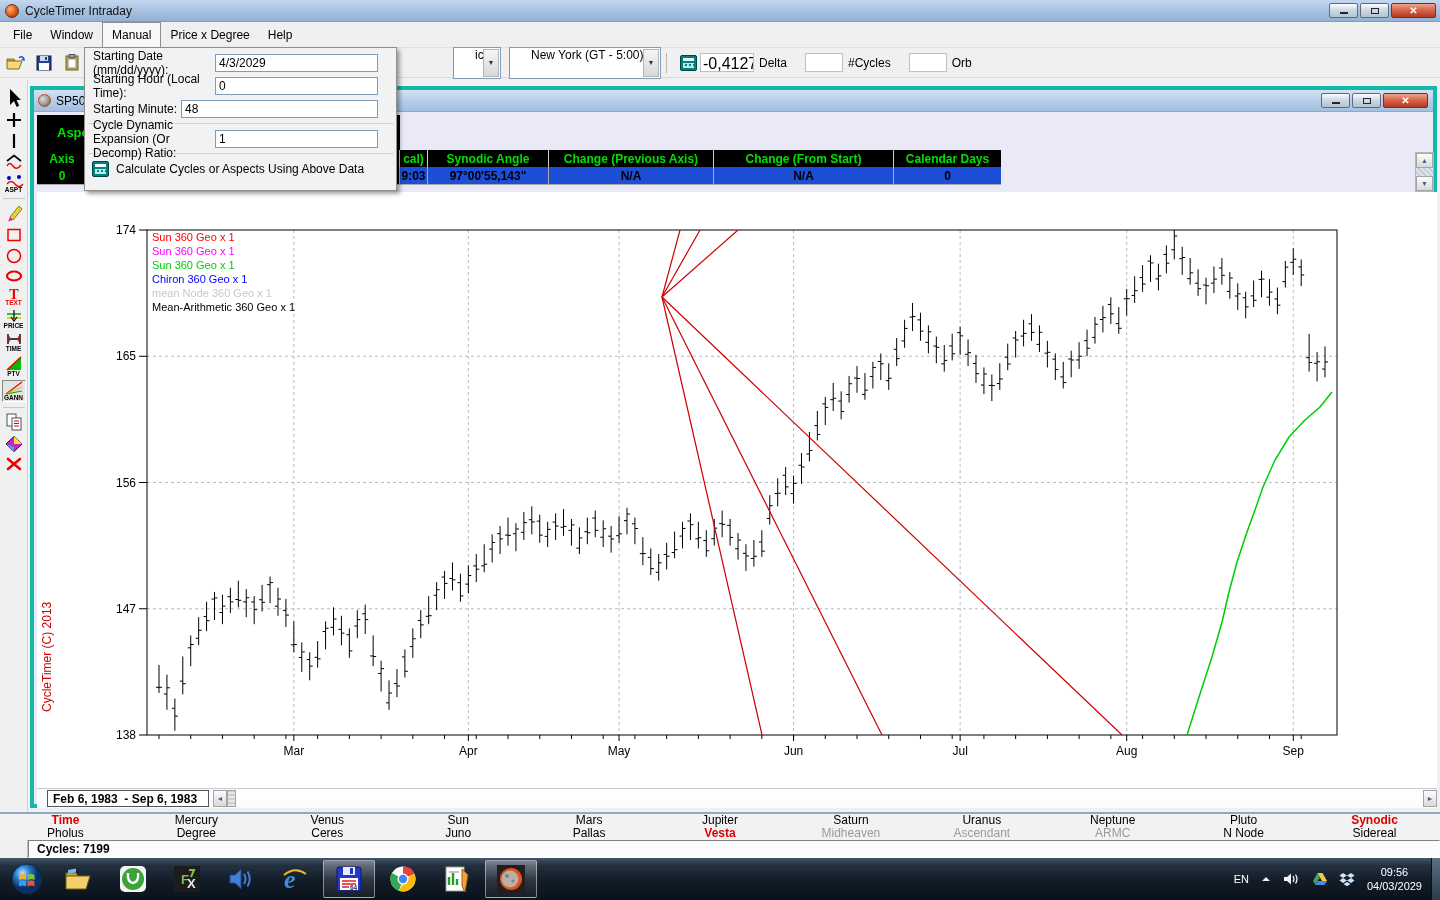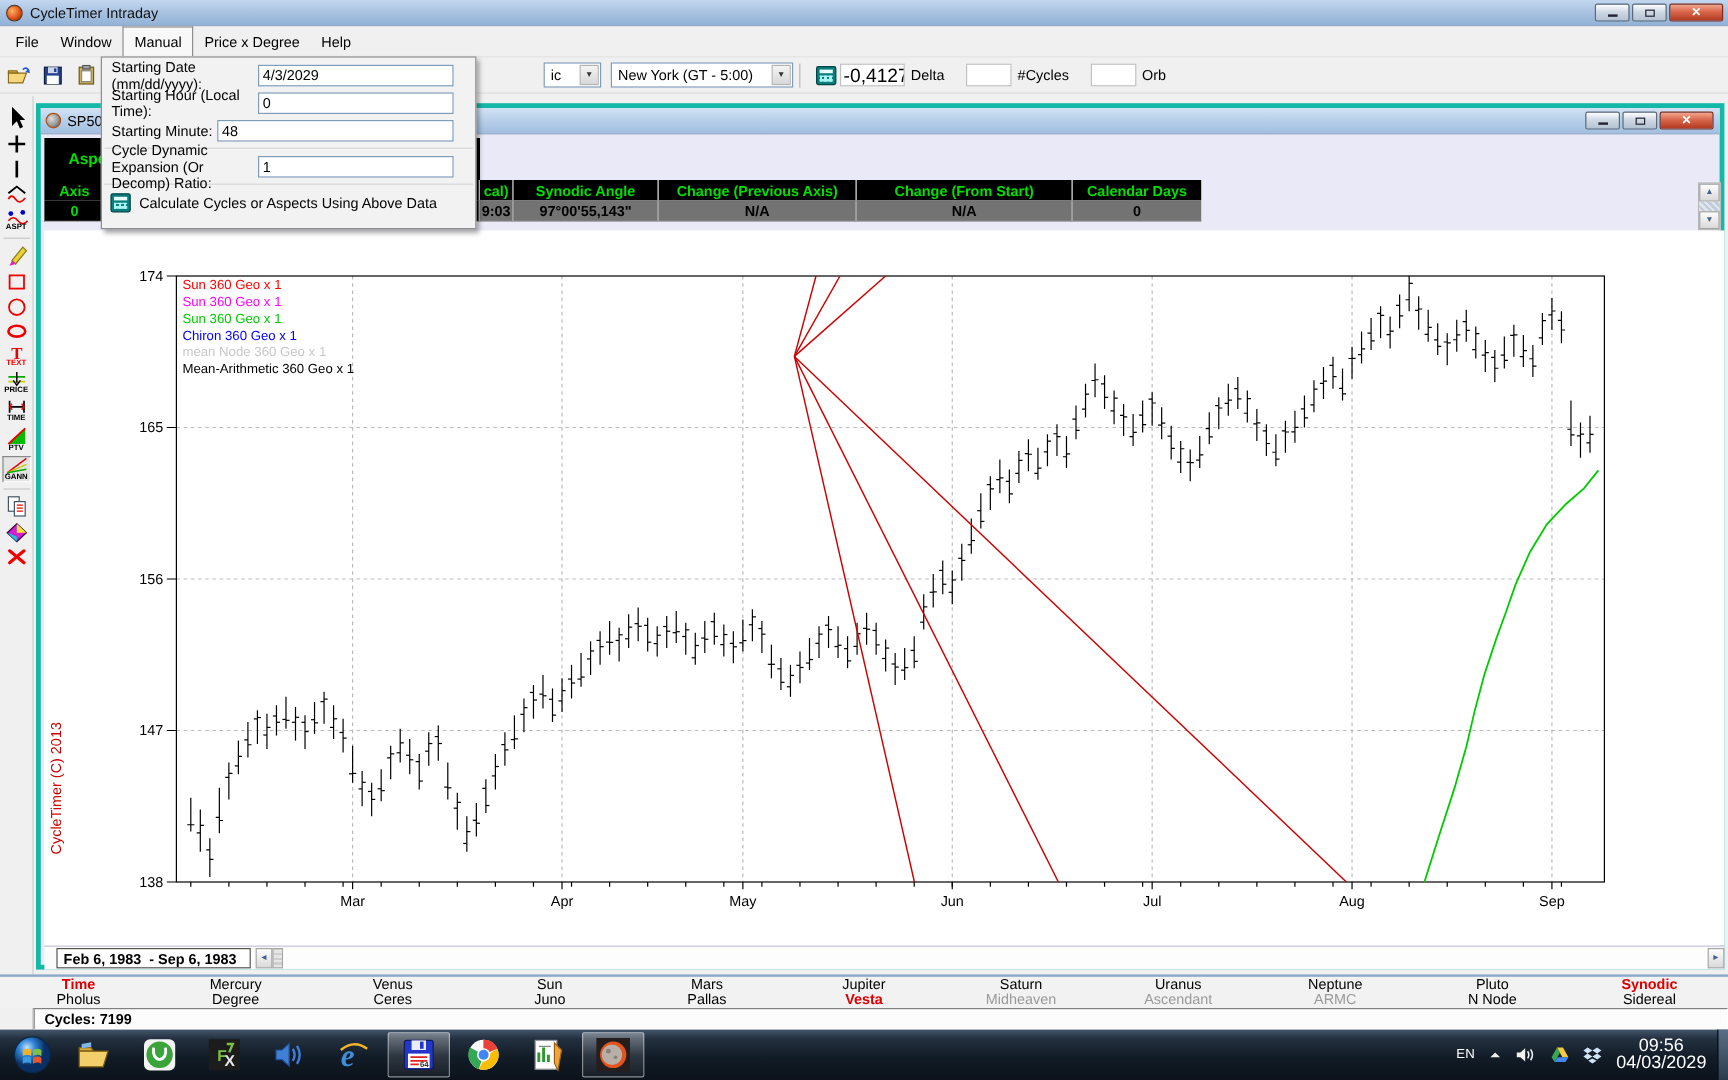--- a/index.html
+++ b/index.html
@@ -26,21 +26,21 @@
 
   
   #menubar { left:0; top:22px; width:1440px; height:26px; background:#f0f0f0; display:flex; align-items:stretch; padding-left:4px; border-bottom:1px solid #e0e0e0;}
   .menu-item { padding:0 9px; display:flex; align-items:center; cursor:default; }
   .menu-item.open { background:#f8f8f8; border:1px solid #8e8e8e; border-bottom:none; }
 
   
   #toolbar { left:0; top:48px; width:1440px; height:30px; background:#f0f0f0; display:flex; align-items:center; border-bottom:1px solid #dcdcdc;}
   .tbtn { width:24px; height:22px; margin-left:4px; display:flex; align-items:center; justify-content:center; }
   .tsep { width:1px; height:20px; background:#b8b8b8; margin:0 5px; }
-  .combo { height:21px; background:#fff; border:1px solid #7f9db9; display:flex; align-items:center; font-size:12px; position:relative; padding-left:5px;}
+  .combo { height:32px; background:#fff; border:1px solid #7f9db9; display:flex; font-size:12px; position:relative; padding-left:21px;}
   .combo .arrowbox { position:absolute; right:1px; top:1px; bottom:1px; width:16px; background:linear-gradient(180deg,#f4f4f4,#d8d8d8); border:1px solid #b5b5b5; display:flex;align-items:center;justify-content:center; font-size:7px; color:#333;}
   .tb-input { height:19px; background:#fff; border:1px solid #c0c0c0; font-size:16px; padding:1px 2px; font-family:"Liberation Sans",sans-serif; overflow:hidden; white-space:nowrap;}
   .tb-label { margin:0 6px 0 5px; }
 
   
   #manual-menu { left:84px; top:47px; width:313px; height:144px; background:#f2f2f2;
     border:1px solid #8e8e8e; box-shadow:3px 3px 4px rgba(0,0,0,.35); z-index:60; padding-top:3px;}
   .mm-row { display:flex; align-items:center; height:23px; padding:0 18px 0 8px; }
   .mm-row input { flex:1; height:18px; border:1px solid #7f9db9; background:#fff; font-size:12px; padding:0 3px; margin-left:4px; font-family:"Liberation Sans",sans-serif;}
   .mm-sep { height:1px; background:#d6d6d6; margin:3px 2px; }
@@ -62,21 +62,21 @@
   
   #child { left:30px; top:86px; width:1407px; height:722px; border:4px solid #14b8a6; background:#e9e9f7; }
   #child-titlebar { left:0; top:0; width:100%; height:22px; background:linear-gradient(180deg,#d3e2f4,#b2cbe8 60%,#a3bfe0); display:flex; align-items:center; border-bottom:1px solid #8fa9c9;}
   #child-icon { width:13px; height:13px; border-radius:50%; margin:0 5px 0 4px; background:radial-gradient(circle at 35% 35%, #ddd, #9a9a9a 55%, #444); border:1px solid #b05010;}
   .cw-ctl { position:absolute; right:5px; top:3px; display:flex; }
   
   #aspect-hdr { left:3px; top:25px; width:363px; height:35px; background:#000; color:#00e000; font-weight:bold; font-size:13px; display:flex; align-items:center; padding-left:20px; }
   
   .trow { position:absolute; display:flex; }
   .hc { background:#000; color:#00e000; font-weight:bold; font-size:12px; display:flex; align-items:center; justify-content:center; border-left:1px solid #cfcfcf; height:17px;}
-  .vc { background:#737373; color:#000; font-weight:bold; font-size:12px; display:flex; align-items:center; justify-content:center; border-left:1px solid #aaa; border-bottom:1px solid #aaa; height:18px;}
+  .vc { background:#1d4ed8; color:#000; font-weight:bold; font-size:12px; display:flex; align-items:center; justify-content:center; border-left:1px solid #aaa; border-bottom:1px solid #aaa; height:18px;}
   .vc.dark { background:#000; color:#00e000; }
   
   #tbl-scroll { left:1381px; top:62px; width:19px; height:40px; background:#f0f0f0; border:1px solid #b5b5b5;}
   .sbtn { width:17px; height:15px; background:linear-gradient(180deg,#fdfdfd,#d9d9d9); border:1px solid #a5a5a5; font-size:7px; color:#46618c; display:flex; align-items:center; justify-content:center;}
   .sthumb { width:17px; height:8px; background:repeating-linear-gradient(45deg,#dfe5ec 0 2px,#c2ccd8 2px 4px); }
 
   
   #chart-region { left:3px; top:102px; width:1400px; height:596px; background:#fff; }
   #chart-svg text { font-family:"Liberation Sans",sans-serif; }
 
@@ -99,21 +99,21 @@
   #status-field { flex:1; border:1px solid; border-color:#808080 #fff #fff #808080; background:#fcfcfc; font-weight:bold; display:flex; align-items:center; padding-left:8px; }
 
   
   #taskbar { left:0; top:858px; width:1440px; height:42px;
     background:linear-gradient(180deg,#44566b 0%,#23303f 18%,#121c27 55%,#0b121a 100%); display:flex; align-items:center;}
   .tk-btn { width:52px; height:38px; margin:0 1px; border-radius:2px; display:flex; align-items:center; justify-content:center; }
   .tk-btn.active { background:linear-gradient(180deg,rgba(255,255,255,.35),rgba(255,255,255,.12) 50%,rgba(255,255,255,.05)); border:1px solid rgba(255,255,255,.45); }
   #start-orb { width:50px; height:40px; display:flex; align-items:center; justify-content:center; }
   #tray { position:absolute; right:12px; top:0; height:42px; display:flex; align-items:center; color:#fff; }
   .tray-item { margin-left:11px; display:flex; align-items:center; justify-content:center; }
-  #clock { text-align:center; font-size:15px; line-height:14px; margin-left:12px; margin-right:6px;}
+  #clock { text-align:center; font-size:11px; line-height:14px; margin-left:12px; margin-right:6px;}
   #show-desktop { position:absolute; right:0; top:0; width:9px; height:42px; background:linear-gradient(180deg,#5a6f86,#2c3b4c); border-left:1px solid #0a0f15;}
   .lang { font-size:11px; }
 
   
 </style>
 </head>
 <body>
 
 <div id="screen">
 

